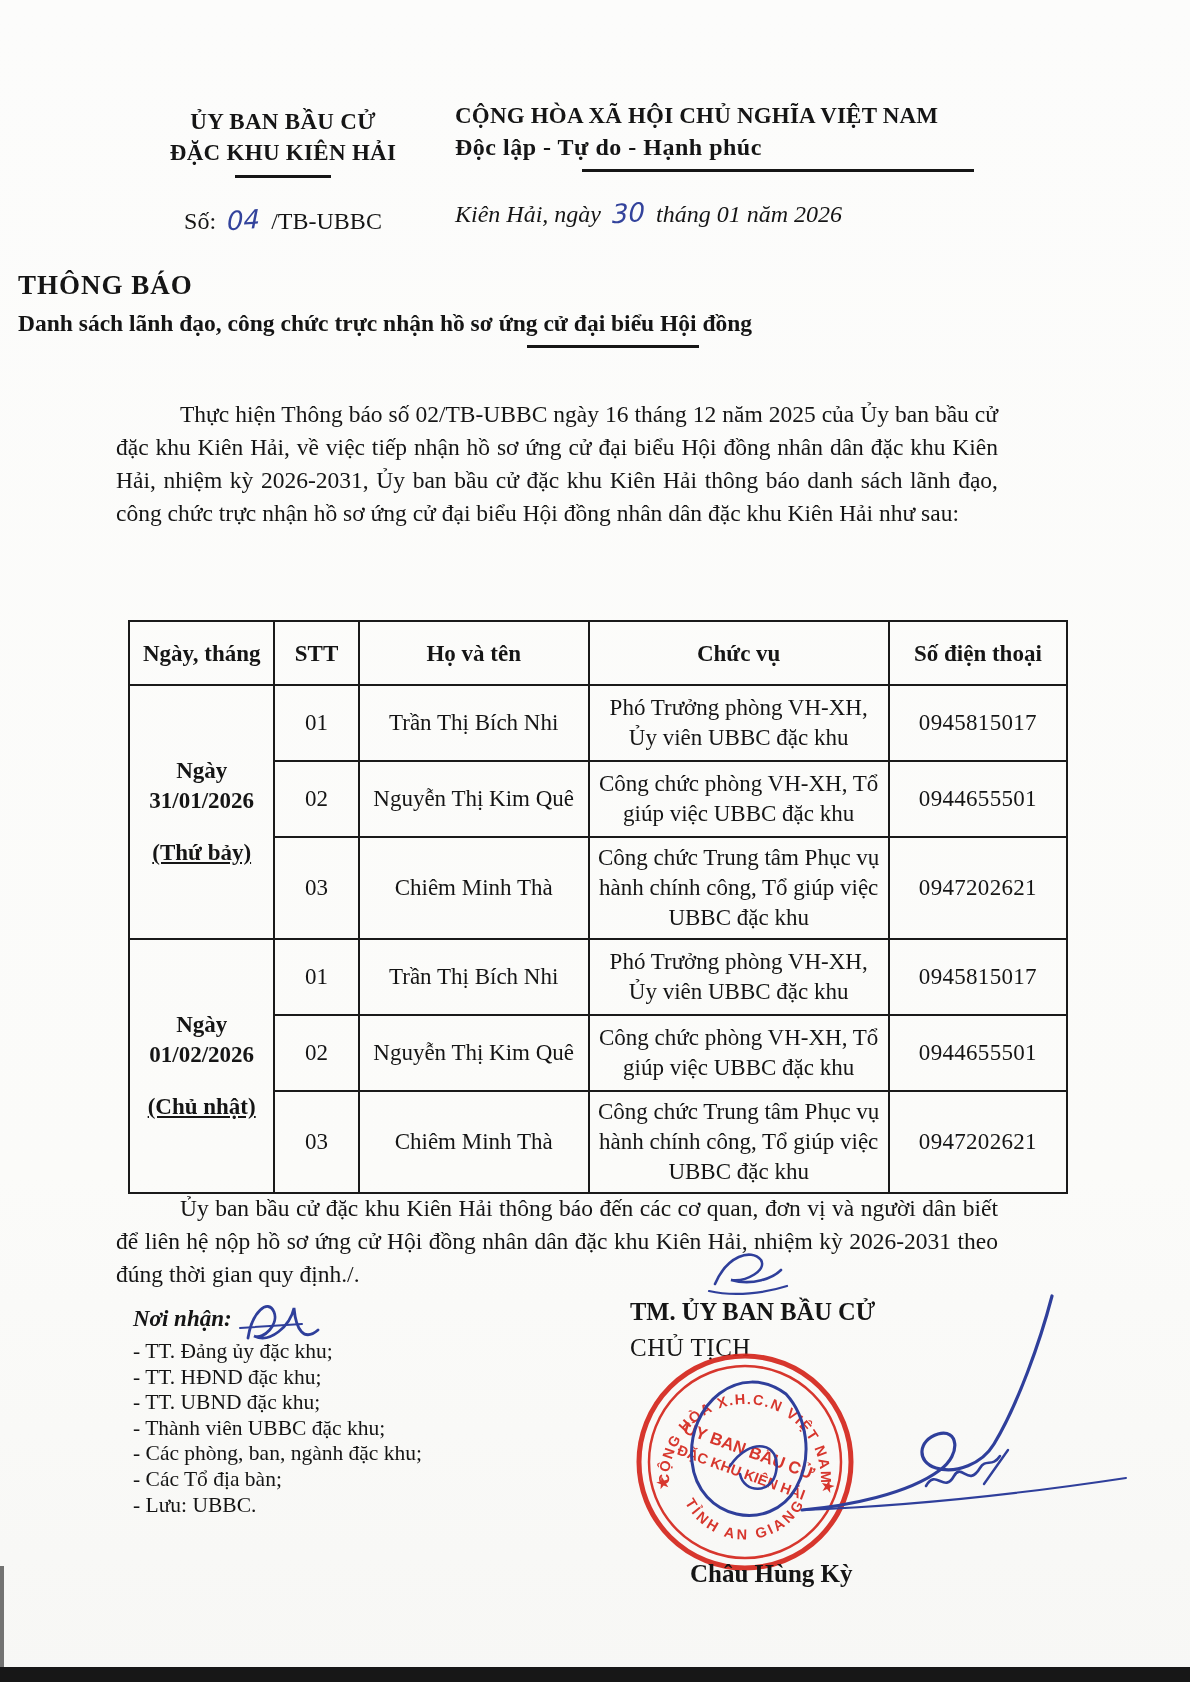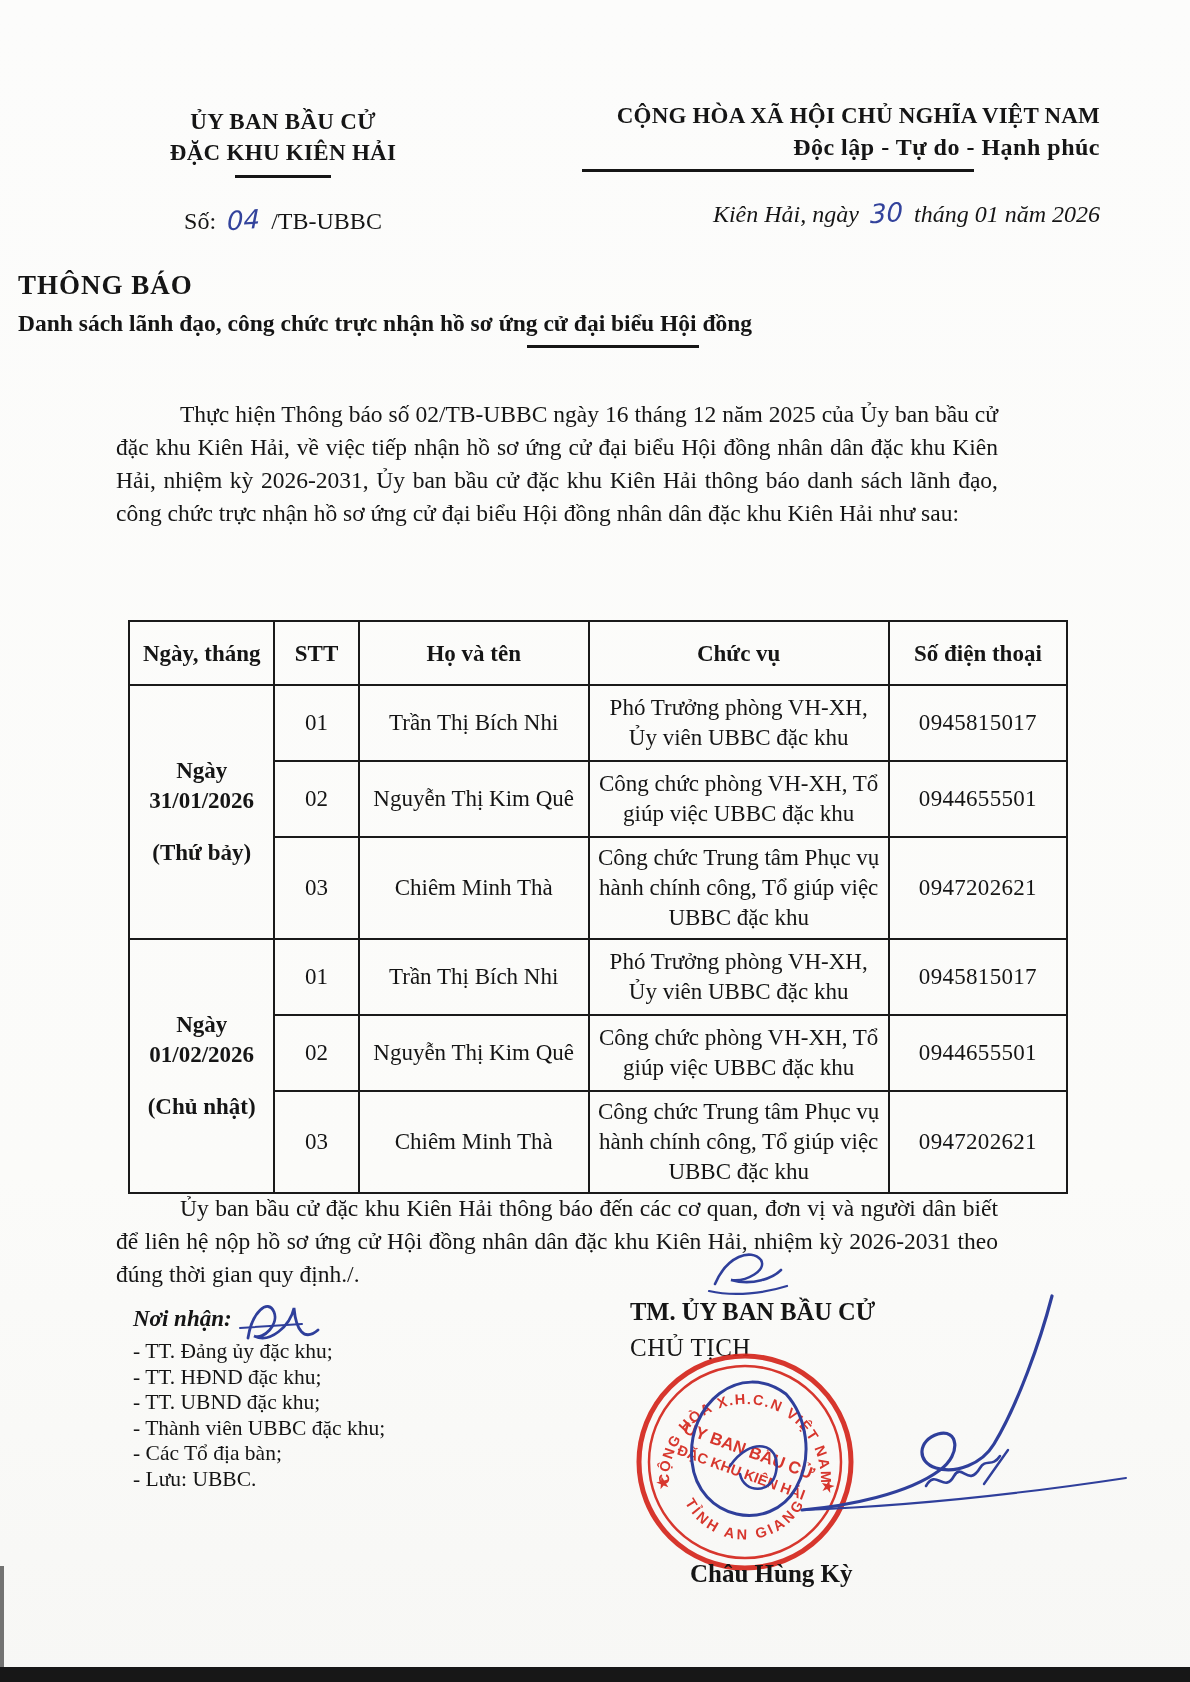--- a/index.html
+++ b/index.html
@@ -9,21 +9,21 @@
     width: 1190px; height: 1682px;
     margin: 0 auto;
     background: linear-gradient(180deg, #fcfcfb 0%, #fbfbf9 70%, #f7f7f5 100%);
     font-family: "Liberation Serif", serif;
     color: #151515;
     overflow: hidden;
   }
 
   
   .hdr-left  { position: absolute; left: 118px; top: 106px; width: 330px; text-align: center; }
-  .hdr-right { position: absolute; left: 455px; top: 103px; width: 645px; text-align: right; }
+  .hdr-right { position: absolute; left: 455px; top: 103px; width: 645px; text-align: left; }
   .org-line  { font-size: 23px; font-weight: bold; line-height: 31px; letter-spacing: .3px; }
   .rule-short { width: 96px;  height: 3px; background: #161616; margin: 7px auto 0; }
   .rule-mid   { width: 392px; height: 3px; background: #161616; margin: 8px auto 0; }
   .doc-num   { margin-top: 27px; font-size: 24px; }
   .nat-line1 { font-size: 23px; font-weight: bold; letter-spacing: .2px; }
   .nat-line2 { font-size: 24px; font-weight: bold; margin-top: 5px; letter-spacing: .5px; font-family: Liberation Serif, serif; }
   .date-line { margin-top: 26px; font-size: 24px; font-style: italic; }
   .handwrite {
     display: inline-block;
     font-family: "DejaVu Sans", sans-serif;
@@ -52,21 +52,21 @@
   
   .roster { position: absolute; left: 128px; top: 620px; width: 940px;
             border-collapse: collapse; table-layout: fixed; }
   .roster th, .roster td { border: 2.5px solid #1a1a1a; font-size: 23px; text-align: center; vertical-align: middle; padding: 5px 8px; }
   .roster th { font-weight: bold; height: 64px; line-height: 29px; }
   .roster td { line-height: 30px; }
   .row-short td { height: 76px; }
   .row-tall  td { height: 100px; }
   .cell-name { text-align: left; padding-left: 14px; }
   .cell-date { font-weight: bold; }
-  .date-day  { margin-top: 22px; font-weight: bold; }
+  .date-day  { margin-top: 22px; font-weight: bold; text-decoration: underline; }
   .cell-phone { letter-spacing: .3px; }
 
   
   .recipients { position: absolute; left: 133px; top: 1306px; width: 430px; }
   .recip-label { font-size: 23px; font-weight: bold; font-style: italic; }
   .recip-items { margin-top: 7px; font-size: 21.5px; line-height: 25.6px; }
 
   
   .sig-block { position: absolute; left: 630px; top: 1298px; width: 430px; }
   .sig-authority { font-size: 24.5px; font-weight: bold; }
@@ -196,20 +196,21 @@
     <path d="M6,45 C32,51 62,47 84,40" fill="none" stroke="#2f3f9b" stroke-width="2.2" stroke-linecap="round"></path>
   </svg>
 
   <div class="recipients">
     <span class="recip-label">Nơi nhận:</span>
     <div class="recip-items">
       <div>- TT. Đảng ủy đặc khu;</div>
       <div>- TT. HĐND đặc khu;</div>
       <div>- TT. UBND đặc khu;</div>
       <div>- Thành viên UBBC đặc khu;</div>
+      <div>- Các phòng, ban, ngành đặc khu;</div>
       <div>- Các Tổ địa bàn;</div>
       <div>- Lưu: UBBC.</div>
     </div>
   </div>
 
   <svg class="flourish2" width="96" height="60" viewBox="0 0 96 60">
     <path d="M16,44 C20,18 36,4 42,18 C47,30 32,46 22,42 C38,50 58,32 62,14 C64,36 72,48 86,36" fill="none" stroke="#2f3f9b" stroke-width="2.8" stroke-linecap="round"></path>
     <path d="M8,34 L70,30" fill="none" stroke="#2f3f9b" stroke-width="2" stroke-linecap="round"></path>
   </svg>
 

